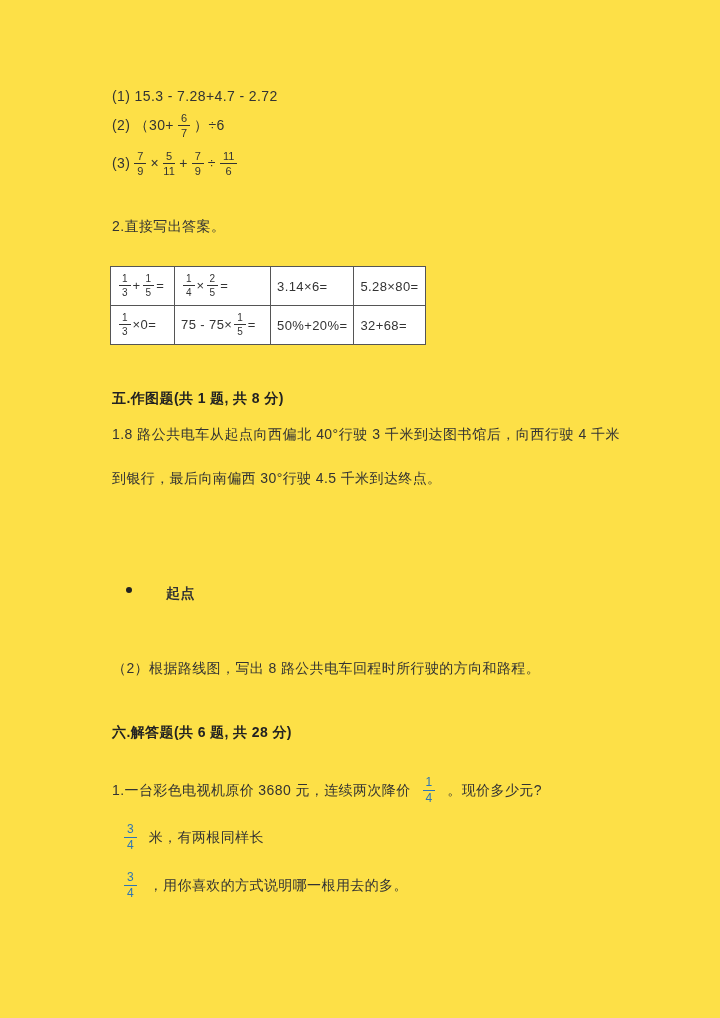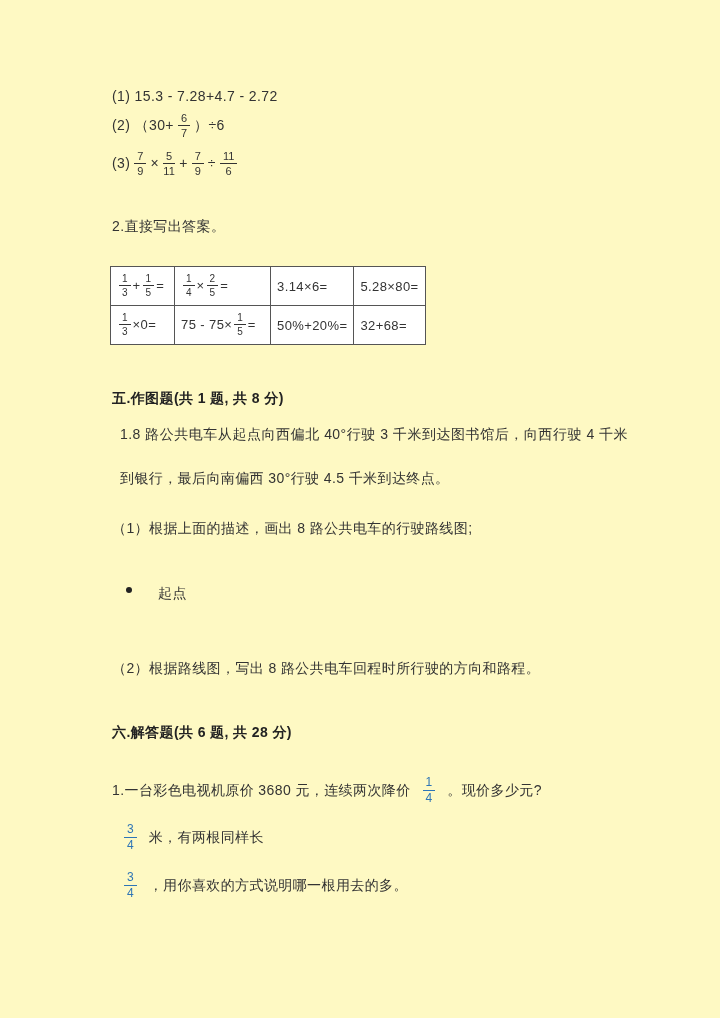--- a/index.html
+++ b/index.html
@@ -1,24 +1,24 @@
 <!DOCTYPE html>
 <html><head>
 <meta charset="utf-8">
 <style>
   * { margin:0; padding:0; box-sizing:border-box; }
   html,body { background:#ffffff; }
   body { font-family:"Liberation Sans", sans-serif; }
   .page {
-    position:relative; width:720px; height:1018px; background:#fef9c3;
+    position:relative; width:720px; height:1018px; background:#fde047;
     color:#333; font-size:14px; letter-spacing:0.4px; overflow:hidden;
   }
   .abs { position:absolute; }
   .line { white-space:nowrap; }
-  .bold { font-weight:normal; }
+  .bold { font-weight:bold;margin-left:8px; }
   .heading { font-weight:bold; font-size:14px; color:#222; }
 
   
   .frac {
     display:inline-block; vertical-align:middle; text-align:center;
     line-height:1.1; font-size:11px; margin:0 4px; position:relative; top:-1px;
     letter-spacing:0;
   }
   .frac .num { display:block; border-bottom:1px solid currentColor; padding:0 3px 1px; }
   .frac .den { display:block; padding-top:1px; }
@@ -89,27 +89,24 @@
         <span>32+68=</span>
       </td>
     </tr>
   </tbody>
     </table>
 
   <div class="abs line heading" style="left:112px; top:390px;">
     <span>五.作图题(共 1 题, 共 8 分)</span>
   </div>
 
-  <div class="abs para" style="left:120px; top:412px;">
+  <div class="abs para" style="left:112px; top:412px;">
     <span>1.8 路公共电车从起点向西偏北 40°行驶 3 千米到达图书馆后，向西行驶 4 千米到银行，最后向南偏西 30°行驶 4.5 千米到达终点。</span>
   </div>
 
-  <div class="abs line" style="left:112px; top:520px;">
-    <span>（1）根据上面的描述，画出 8 路公共电车的行驶路线图;</span>
-  </div>
 
   <div class="abs line" style="left:126px; top:585px;">
     <span class="bullet-dot"></span><span class="bold">起点</span>
   </div>
 
   <div class="abs line" style="left:112px; top:660px;">
     <span>（2）根据路线图，写出 8 路公共电车回程时所行驶的方向和路程。</span>
   </div>
 
   <div class="abs line heading" style="left:112px; top:724px;">

